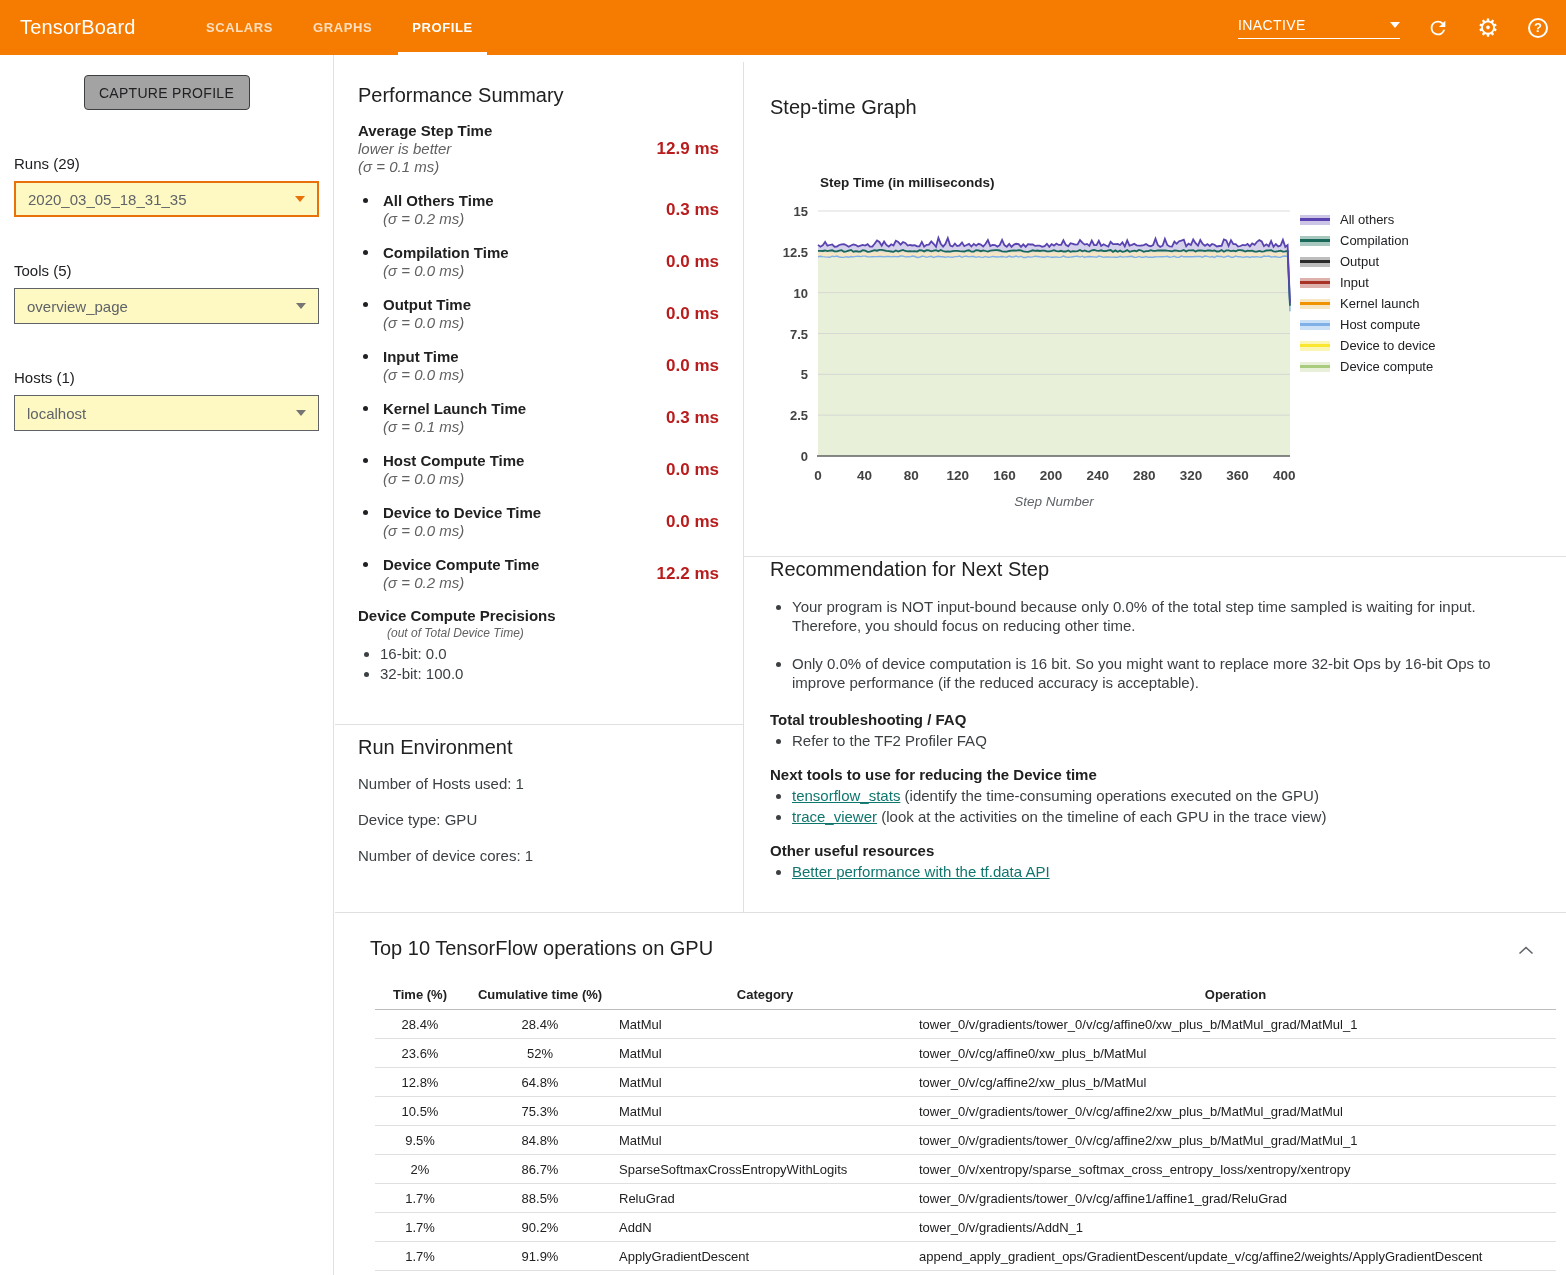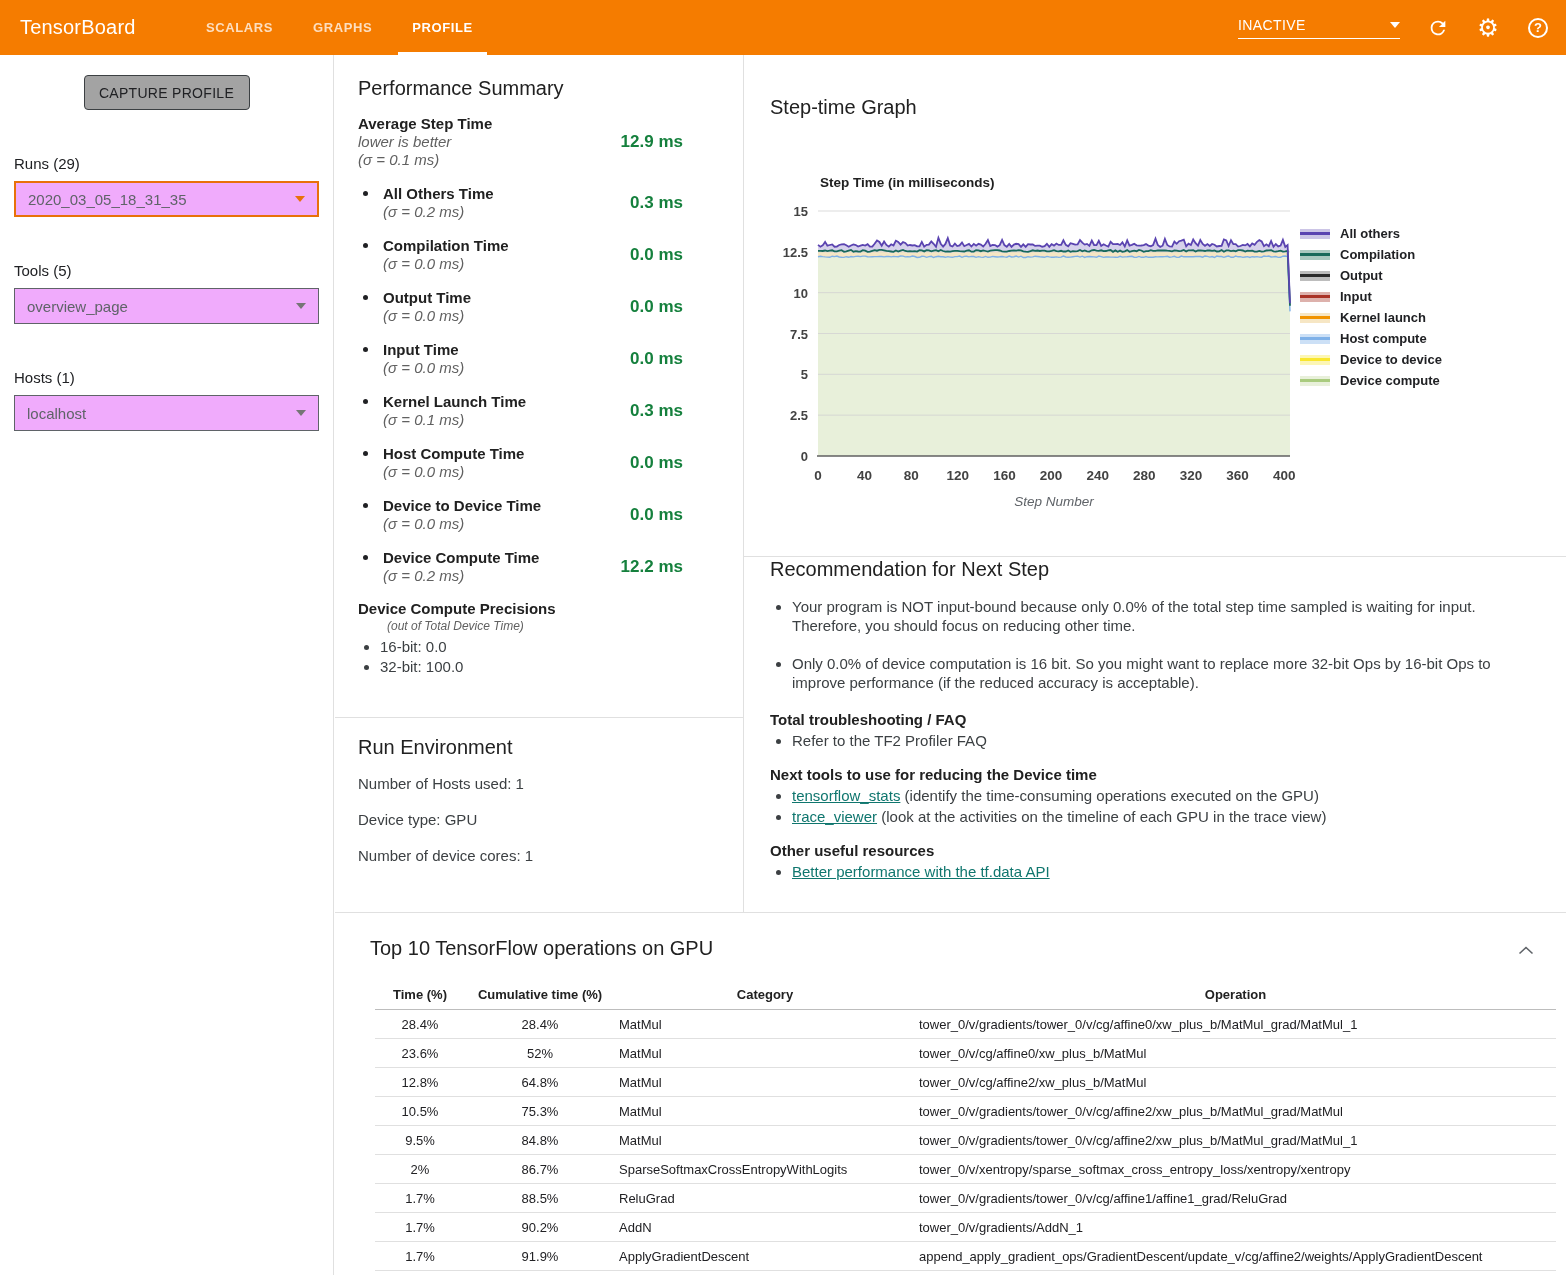--- a/index.html
+++ b/index.html
@@ -24,58 +24,58 @@
                  align-items:center; justify-content:center; font-size:13px; font-weight:700; }
 
   
   .sidebar { position:absolute; left:0; top:55px; width:334px; bottom:0; border-right:1px solid #e0e0e0;
              padding:20px 14px 0 14px; background:#fff; }
   .capture-btn { display:block; margin:0 auto; width:166px; height:35px; background:#a3a3a3;
                  border:1px solid #3c4043; border-radius:4px; font-size:14px; letter-spacing:.3px;
                  color:#202124; font-family:inherit; cursor:pointer; }
   .field-label { margin-top:45px; font-size:15px; color:#202124; }
   .select-box { margin-top:9px; height:36px; border:1px solid #5f6368; display:flex; align-items:center;
-                justify-content:space-between; padding:0 12px; font-size:15px; color:#5f6368; cursor:pointer; background:#f0abfc; }
+                justify-content:space-between; padding:0 12px; font-size:15px; color:#5f6368; cursor:pointer; background:#fef9c3; }
   .select-box.runs { border:2px solid #e8710a; }
   .caret-down-g { width:0; height:0; border-left:5px solid transparent; border-right:5px solid transparent; border-top:6px solid #757575; }
   .caret-down-o { width:0; height:0; border-left:5px solid transparent; border-right:5px solid transparent; border-top:6px solid #e8710a; }
 
   
   .main { position:absolute; left:335px; top:55px; right:0; bottom:0; }
-  .perf-card { position:absolute; left:0; top:0; width:409px; height:663px;
-               border-right:1px solid #e0e0e0; border-bottom:1px solid #e0e0e0; padding:22px 60px 0 23px; }
+  .perf-card { position:absolute; left:0; top:7px; width:409px; height:663px;
+               border-right:1px solid #e0e0e0; border-bottom:1px solid #e0e0e0; padding:22px 24px 0 23px; }
   .runenv-card { position:absolute; left:0; top:663px; width:409px; height:194px;
                  border-right:1px solid #e0e0e0; padding:18px 20px 0 23px; }
   .chart-card { position:absolute; left:409px; top:0; right:0; height:483px;
                 border-bottom:1px solid #e0e0e0; padding:22px 0 0 26px;margin-top:19px; }
   .rec-card { position:absolute; left:409px; top:483px; right:0; height:374px; padding:20px 40px 0 26px; }
   .bottom-sec { position:absolute; left:0; top:857px; right:0; bottom:0; border-top:1px solid #e0e0e0; padding:24px 0 0 30px; }
 
   .sec-title { font-size:20px; font-weight:400; color:#212121; }
 
   
   .metrics-list { margin-top:14px; }
   .metric-row { display:flex; align-items:center; margin-bottom:15px; }
   .metric-left { flex:1; display:flex; align-items:flex-start; }
   .m-bullet { width:5px; height:5px; border-radius:50%; background:#202124; margin:7px 15px 0 5px; flex:none; }
   .m-name { font-size:15px; font-weight:700; color:#212121; line-height:19px; }
   .m-note, .m-sigma { font-size:15px; font-style:italic; color:#616161; line-height:18px; }
-  .m-value { width:110px; text-align:right; font-size:17px; font-weight:700; color:#15803d; flex:none; }
+  .m-value { width:110px; text-align:right; font-size:17px; font-weight:700; color:#b91c1c; flex:none; }
   .prec-title { font-size:15px; font-weight:700; color:#212121; }
   .prec-note { font-size:12px; font-style:italic; color:#616161; line-height:18px;margin-left:29px; }
   .prec-list { list-style:disc; padding-left:22px; margin-top:2px; }
   .prec-list li { font-size:15px; color:#3c4043; line-height:20px; }
 
   
   .runenv-lines { margin-top:16px; }
   .runenv-line { font-size:15px; color:#3c4043; margin-bottom:19px; }
 
   
   .chart-wrap { position:absolute; left:36px; top:95px; width:560px; height:345px; }
-  .legend { position:absolute; left:556px; top:149px;font-weight:bold; }
+  .legend { position:absolute; left:556px; top:135px; }
   .legend-item { display:flex; align-items:center; height:21px; }
   .legend-swatch { width:30px; height:10px; position:relative; flex:none; }
   .legend-swatch .line { position:absolute; left:0; right:0; top:3.5px; height:3px; }
   .legend-label { margin-left:10px; font-size:13px; color:#202124; }
 
   
   .rec-bullets { list-style:disc; padding-left:22px; margin-top:16px; max-width:770px; }
   .rec-bullets li { font-size:15px; line-height:19px; color:#3c4043; margin-bottom:19px; }
   .rec-group-h { font-size:15px; font-weight:700; color:#212121; margin-top:16px; }
   .rec-group-list { list-style:disc; padding-left:22px; margin-top:3px; }

